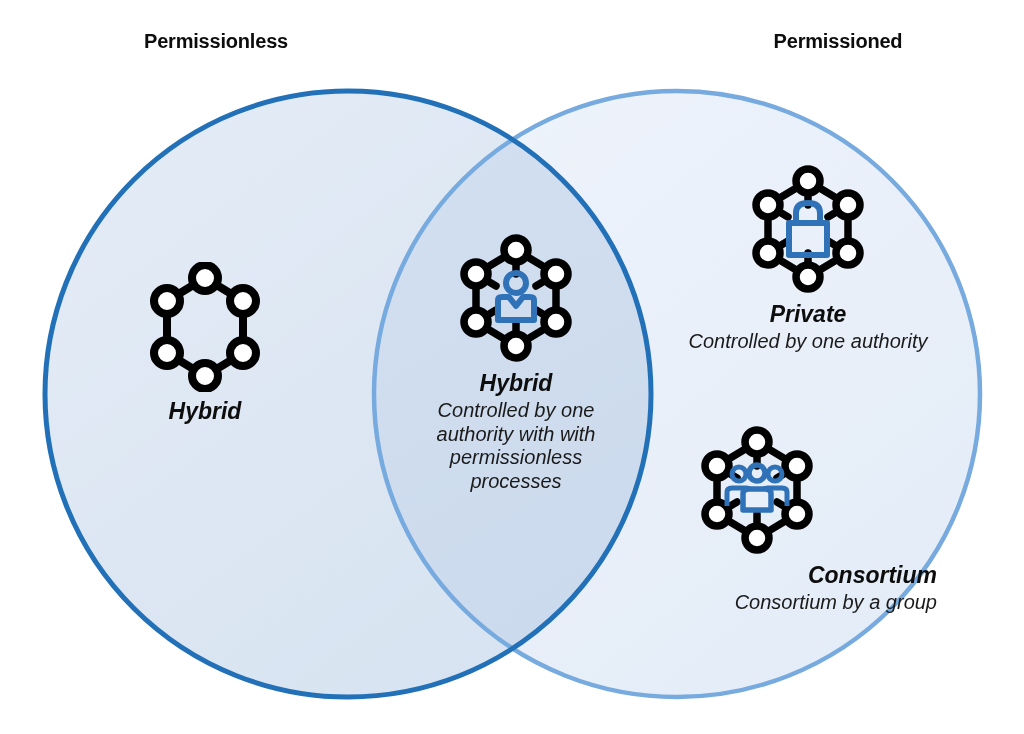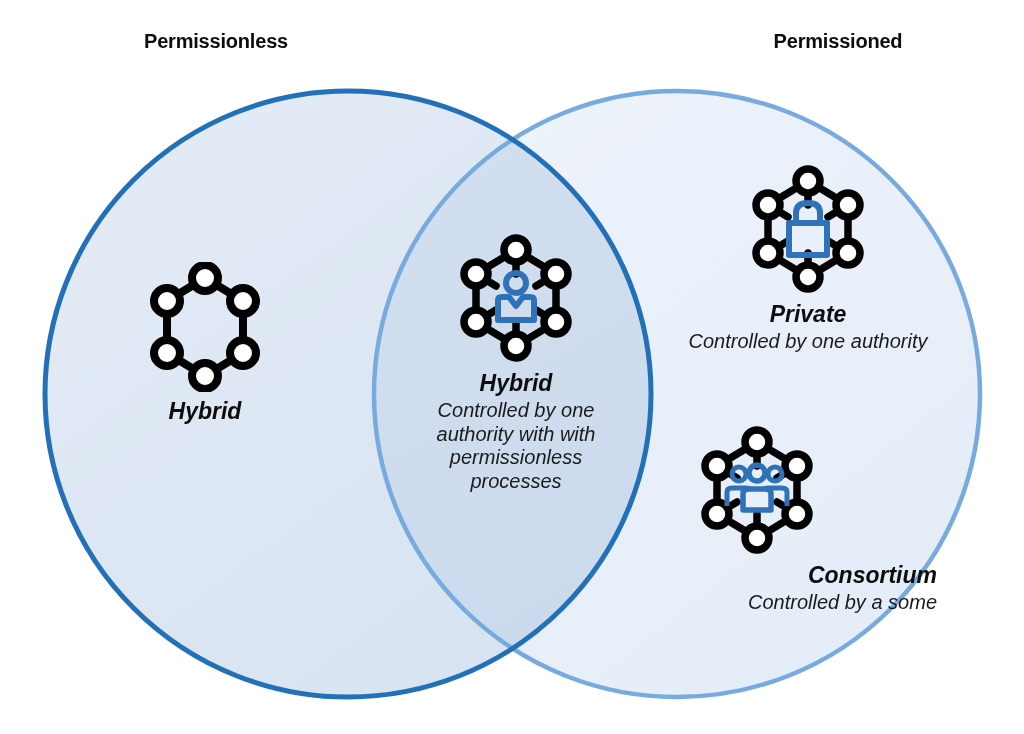--- a/index.html
+++ b/index.html
@@ -237,16 +237,16 @@
         <circle cx="82" cy="50" r="7"></circle>
         <path d="M34 82 L34 68 Q34 64 39 64 L53 64 Q58 64 58 68 L58 82"></path>
         <path d="M70 82 L70 68 Q70 64 75 64 L89 64 Q94 64 94 68 L94 82"></path>
       </g>
       <g fill="none" stroke="#2f72b8" stroke-width="5.5" stroke-linejoin="round">
         <circle cx="64" cy="49" r="8"></circle>
         <path d="M50 86 L50 70 Q50 65 56 65 L72 65 Q78 65 78 70 L78 86 Z" fill="#e9f0fa"></path>
       </g>
     </svg>
     <div class="cell-title">Consortium</div>
-    <div class="cell-desc nowrap">Controlled by a some</div>
+    <div class="cell-desc nowrap">Consortium by a group</div>
   </div>
 
 </div>
 
 </body></html>

